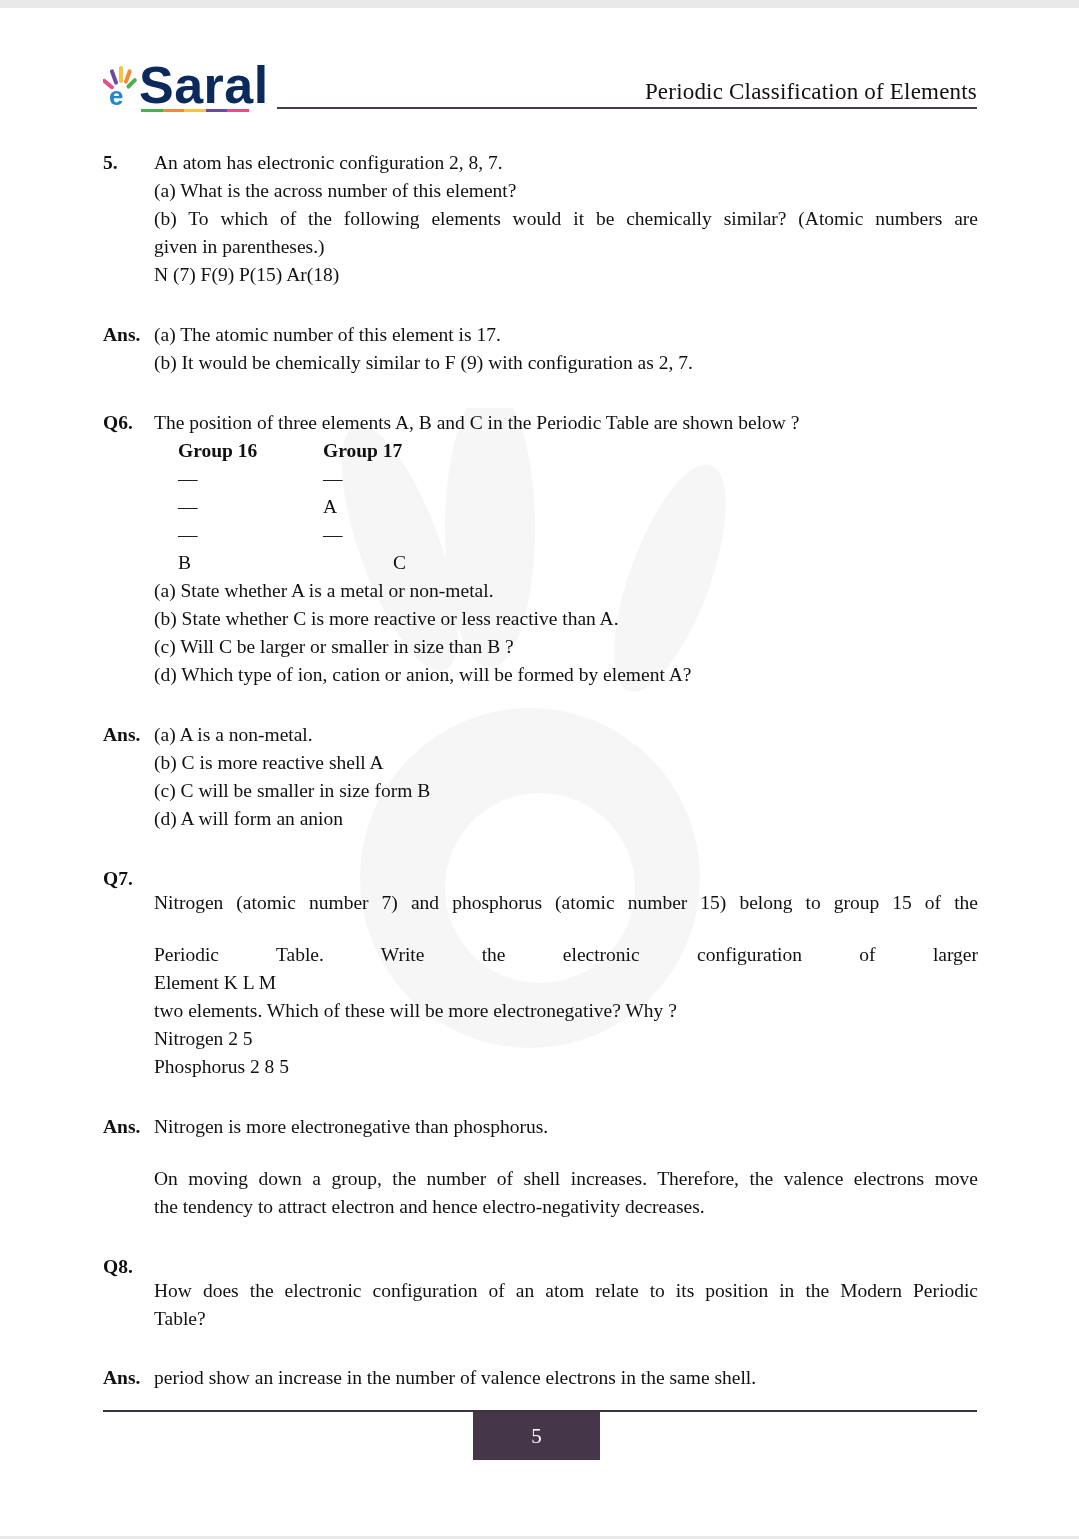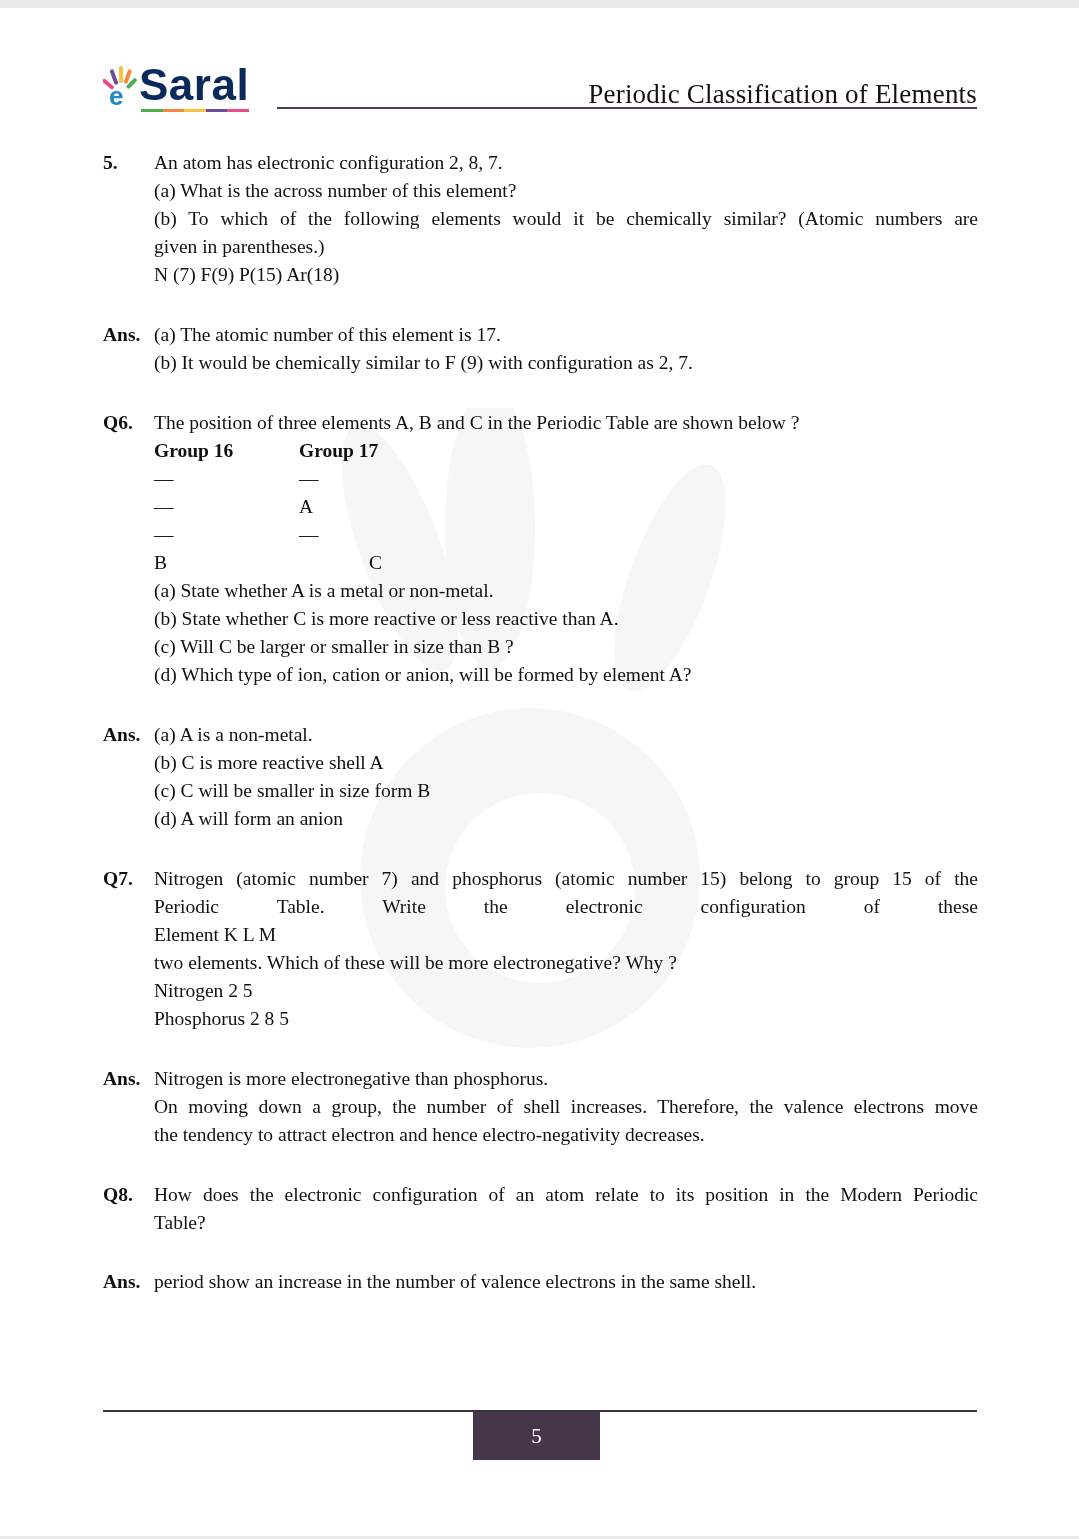--- a/index.html
+++ b/index.html
@@ -9,41 +9,41 @@
   }
   .page {
     position: absolute; left: 0; top: 8px; width: 1079px; height: 1528px; background: #ffffff;
   }
   .watermark {
     position: absolute; left: 340px; top: 400px; width: 420px; height: 700px; pointer-events: none;
   }
   .header { position: absolute; left: 103px; top: 55px; width: 874px; height: 50px; }
   .logo { position: absolute; left: 0; top: 0; display: flex; align-items: flex-end; }
   .logo-text {
-    font-family: "Liberation Sans", sans-serif; font-weight: bold; font-size: 44px; color: #0b2a5b;
+    font-family: "Liberation Sans", sans-serif; font-weight: bold; font-size: 52px; color: #0b2a5b;
     line-height: 44px; letter-spacing: 0.5px;
   }
   .logo-underline {
     position: absolute; left: 38px; top: 46px; width: 108px; height: 3px;
     background: linear-gradient(90deg, #4caf50 0 20%, #f08a3c 20% 40%, #f6c343 40% 60%, #6a4c9c 60% 80%, #e94c89 80% 100%);
   }
   .header-title {
-    position: absolute; right: 0; top: 16px; font-size: 27px; color: #111; letter-spacing: 0.2px;
+    position: absolute; right: 0; top: 16px; font-size: 23px; color: #111; letter-spacing: 0.2px;
   }
   .header-rule {
     position: absolute; left: 174px; right: 0; top: 44px; height: 2px; background: #4a3b52;
   }
   .content { position: absolute; left: 103px; top: 141px; width: 875px; font-size: 19.5px; line-height: 28px; }
   .block { position: relative; display: flex; }
   .label { width: 51px; flex: none; font-weight: bold; }
   .body { flex: 1; }
   .line { display: block; }
-  .justify { text-align: justify; text-align-last: justify; }
+  .justify { text-align: justify; text-align-last: justify; margin-top: 24px; }
   .gap { height: 32px; }
-  .grid6 { display: grid; grid-template-columns: 145px 70px 100px; }
+  .grid6 { display: grid; grid-template-columns: 145px 70px 100px; margin-left: 24px; }
   .grid6 .bold { font-weight: bold; }
   .footer-rule { position: absolute; left: 103px; top: 1402px; width: 874px; height: 2px; background: #3b3340; }
   .page-box {
     position: absolute; left: 473px; top: 1404px; width: 127px; height: 48px; background: #463649;
     color: #fff; font-size: 21px; text-align: center; line-height: 48px;
   }
 </style>
 </head>
 <body>
 
@@ -139,21 +139,21 @@
         <span class="line">(d) A will form an anion</span>
       </div>
     </div>
 
     <div class="gap"></div>
 
     <div class="block">
       <div class="label">Q7.</div>
       <div class="body">
         <span class="line justify">Nitrogen (atomic number 7) and phosphorus (atomic number 15) belong to group 15 of the</span>
-        <span class="line justify">Periodic Table. Write the electronic configuration of these</span>
+        <span class="line justify">Periodic Table. Write the electronic configuration of larger</span>
         <span class="line">Element K L M</span>
         <span class="line">two elements. Which of these will be more electronegative? Why ?</span>
         <span class="line">Nitrogen 2 5</span>
         <span class="line">Phosphorus 2 8 5</span>
       </div>
     </div>
 
     <div class="gap"></div>
 
     <div class="block">

